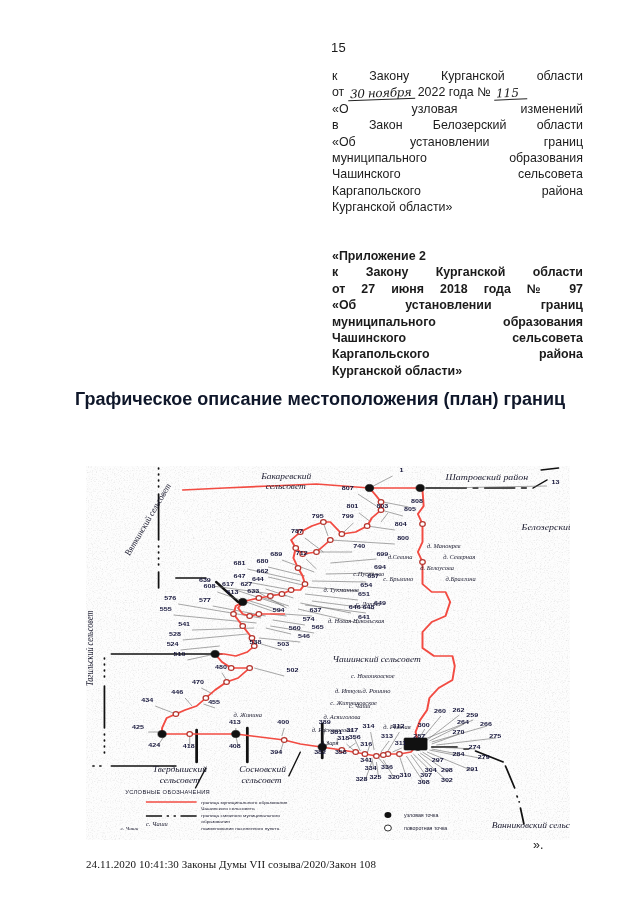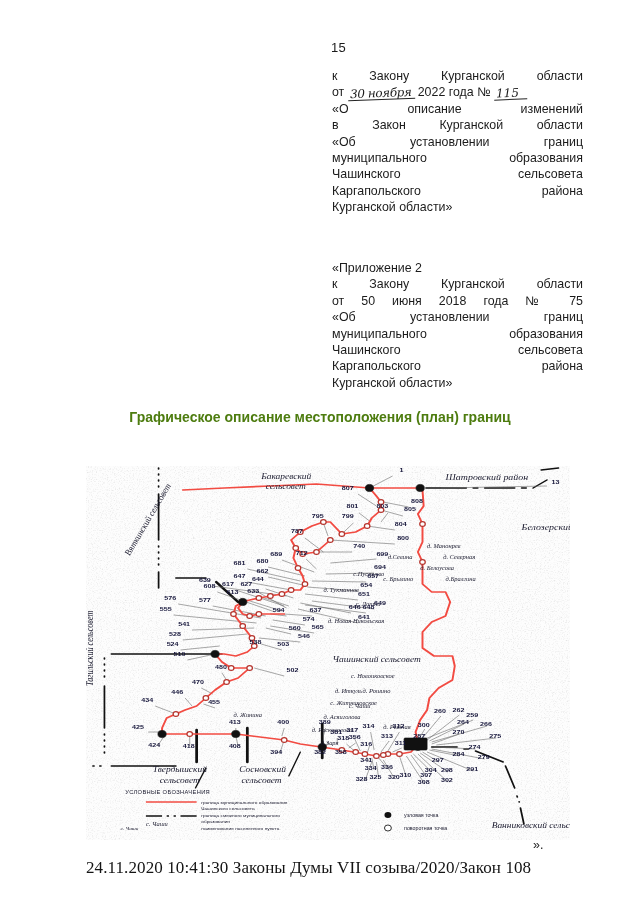--- a/index.html
+++ b/index.html
@@ -39,21 +39,21 @@
   .legal-block .row {
     display: block;
     text-align: justify;
     text-align-last: justify;
     white-space: nowrap;
   }
   .legal-block .row.last {
     text-align-last: left;
   }
   #block-1 { top: 68px; }
-  #block-2 { top: 260px; }
+  #block-2 { top: 248px; font-weight: bold; }
 
   
   .handwritten {
     font-family: "DejaVu Serif", serif;
     font-style: italic;
     font-size: 12px;
     border-bottom: 1.1px solid #232323;
     padding: 0 3px 0 2px;
     display: inline-block;
     line-height: 12px;
@@ -61,27 +61,27 @@
     position: relative;
     top: 1px;
   }
   .hw-date { letter-spacing: -.4px; }
   .hw-num  { letter-spacing: 0px; min-width: 28px; text-align: center; }
 
   
   .map-title {
     position: absolute;
     left: 60px;
-    top: 410px;
+    top: 392px;
     width: 520px;
     text-align: center;
-    font-size: 14px;
+    font-size: 18px;
     font-weight: bold;
     line-height: 15.5px;
-    color: #4d7c0f;
+    color: #0f172a;
   }
   .map-title .tl { display: block; }
 
   
   .map-figure {
     position: absolute;
     left: 86px;
     top: 466px;
     width: 484px;
     height: 374px;
@@ -95,46 +95,46 @@
     top: 838px;
     font-size: 12.4px;
   }
 
   
   .footer {
     position: absolute;
     left: 86px;
     top: 858px;
     font-family: "Liberation Serif", serif;
-    font-size: 17px;
+    font-size: 11px;
     color: #141414;
     letter-spacing: .1px;
   }
 </style>
 </head>
 <body>
 
 <div class="page-number">15</div>
 
 <div class="legal-block" id="block-1">
   <span class="row">к Закону Курганской области</span>
   <span class="row last"><span>от</span> <span class="handwritten hw-date">30 ноября</span> <span>2022 года №</span> <span class="handwritten hw-num">115</span></span>
-  <span class="row">«О описание изменений</span>
-  <span class="row">в Закон Курганской области</span>
+  <span class="row">«О узловая изменений</span>
+  <span class="row">в Закон Белозерский области</span>
   <span class="row">«Об установлении границ</span>
   <span class="row">муниципального образования</span>
   <span class="row">Чашинского сельсовета</span>
   <span class="row">Каргапольского района</span>
   <span class="row last">Курганской области»</span>
 </div>
 
 <div class="legal-block" id="block-2">
   <span class="row last">«Приложение 2</span>
   <span class="row">к Закону Курганской области</span>
-  <span class="row">от 50 июня 2018 года № 75</span>
+  <span class="row">от 27 июня 2018 года № 97</span>
   <span class="row">«Об установлении границ</span>
   <span class="row">муниципального образования</span>
   <span class="row">Чашинского сельсовета</span>
   <span class="row">Каргапольского района</span>
   <span class="row last">Курганской области»</span>
 </div>
 
 <div class="map-title">
   <span class="tl">Графическое описание местоположения (план) границ</span>
 </div>

